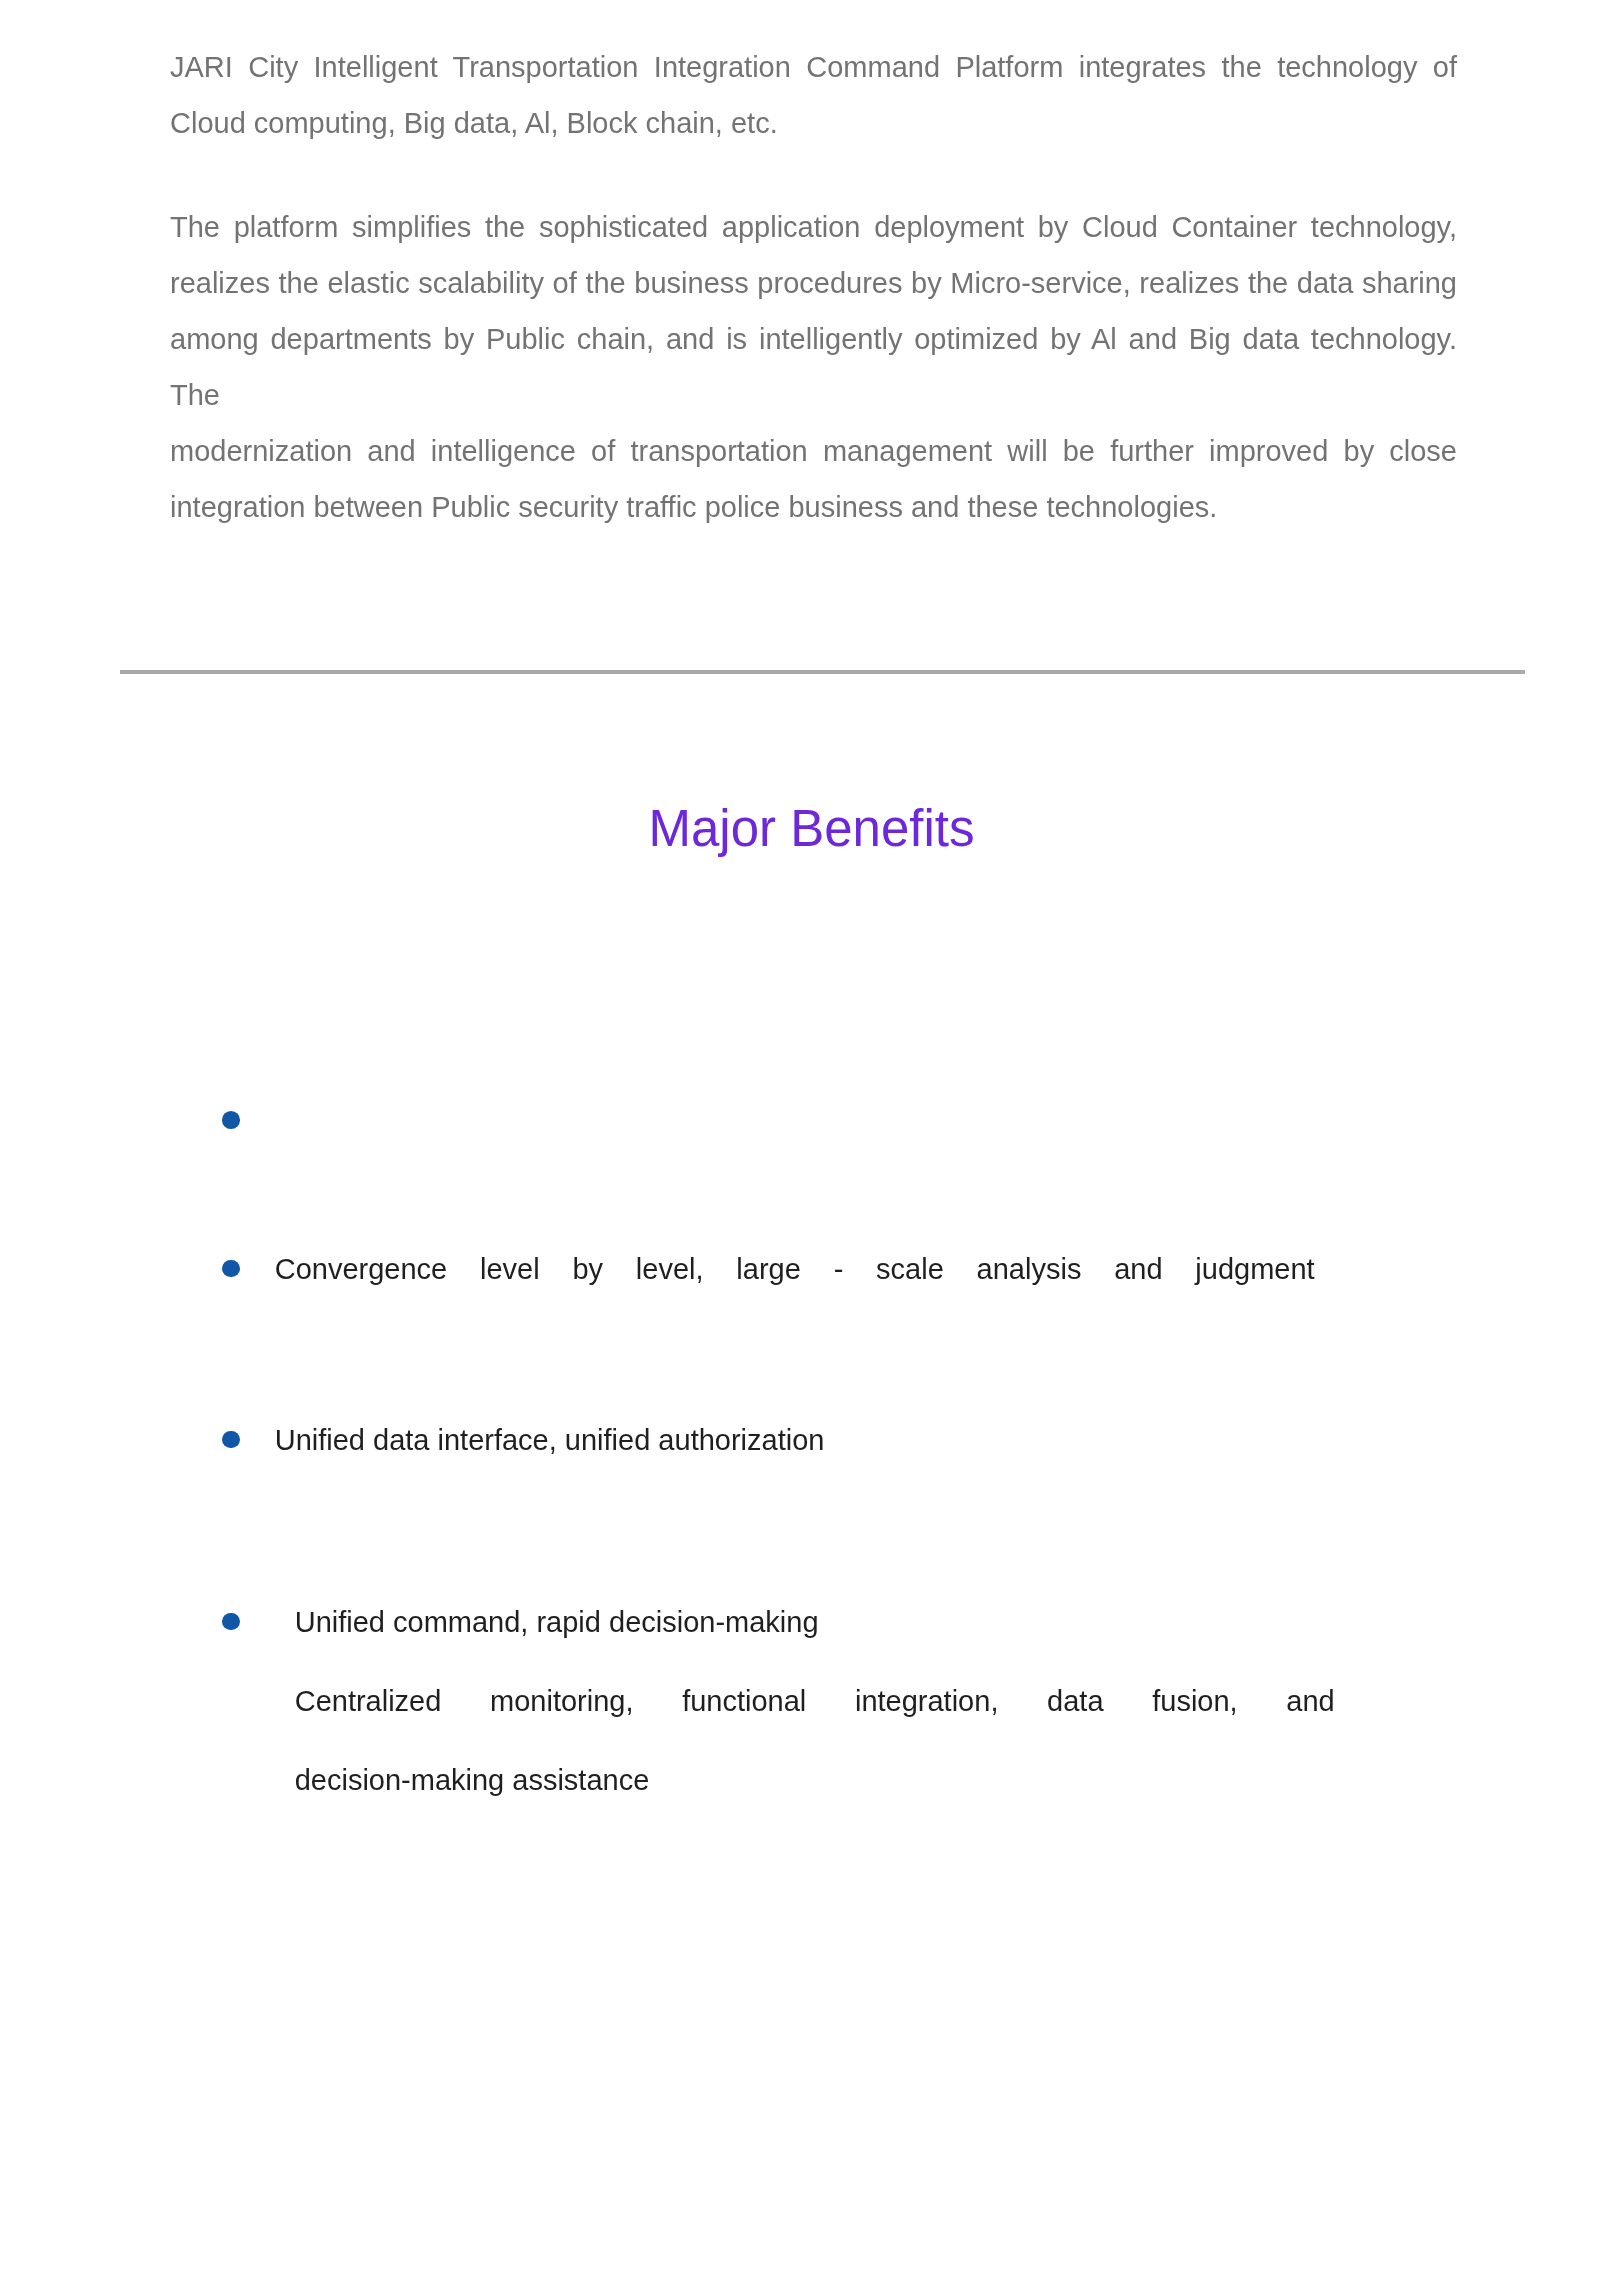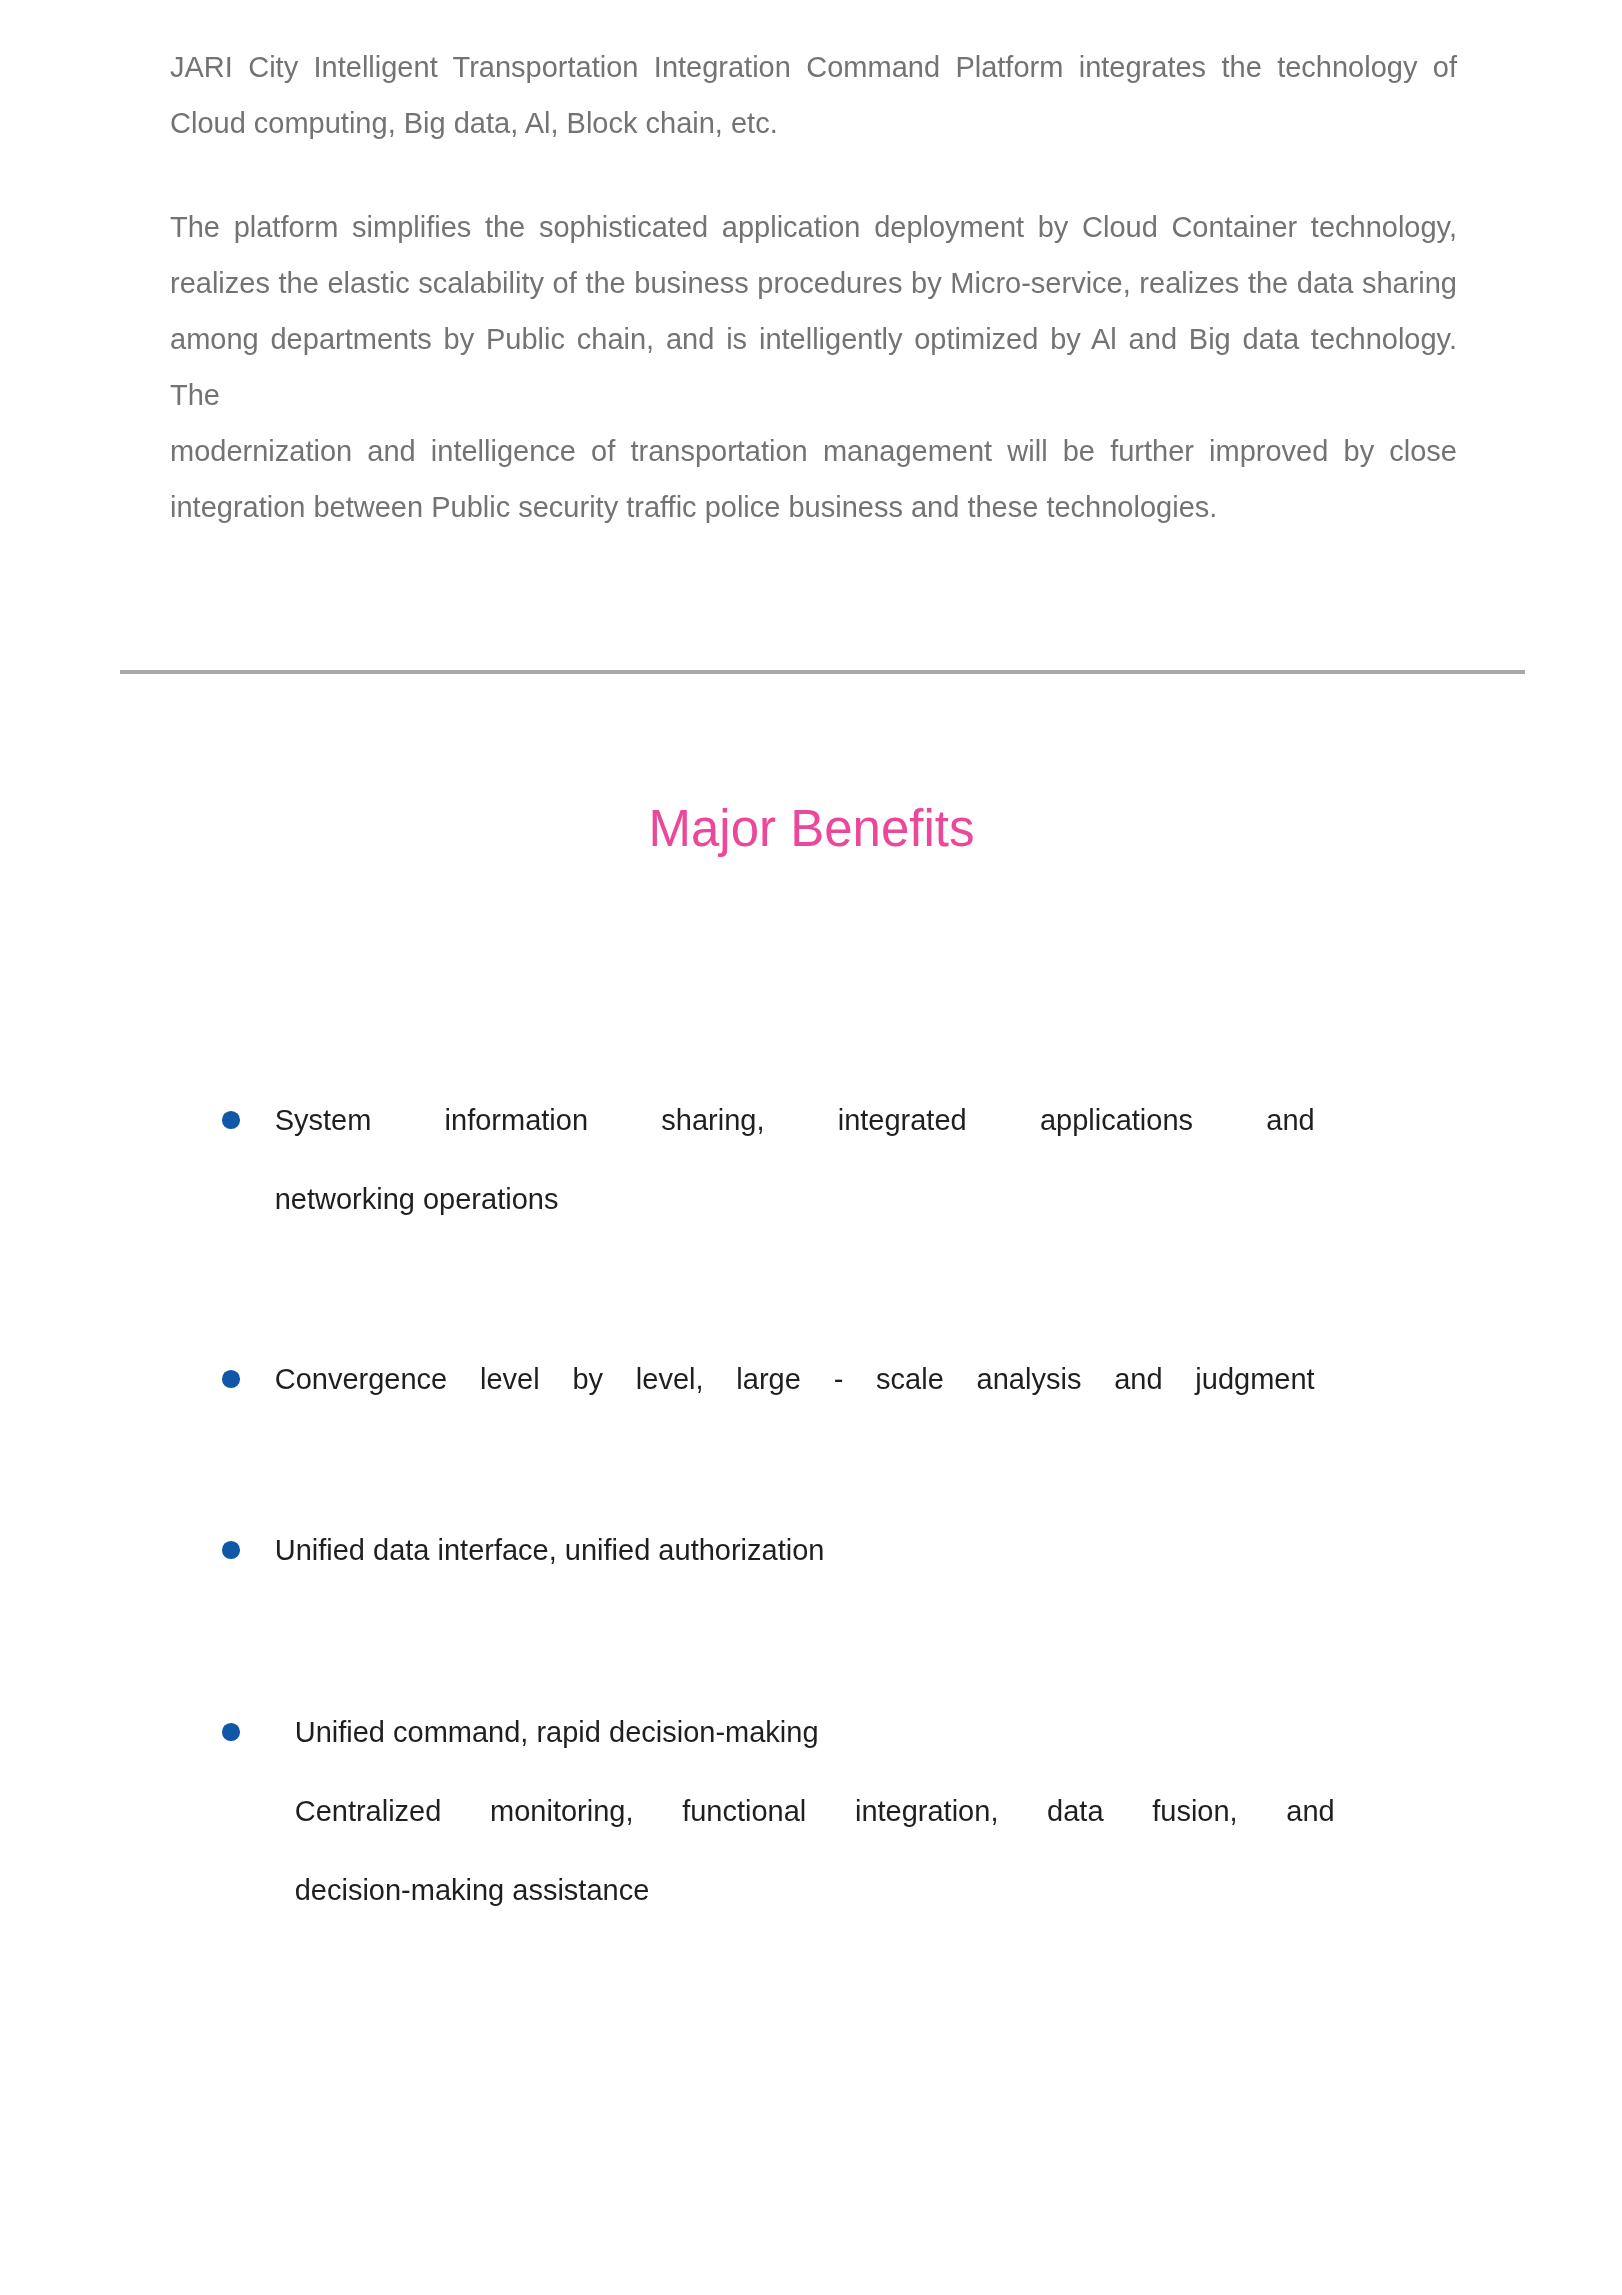--- a/index.html
+++ b/index.html
@@ -34,21 +34,21 @@
     width: 1405px;
     height: 3.9px;
     background: #a8a8a8;
   }
   .section-heading {
     margin-top: 119px;
     width: 100%;
     text-align: center;
     font-size: 51px;
     line-height: 72px;
-    color: #ec4899;
+    color: #6d28d9;
     font-weight: 400;
   }
   .bullet-list { margin-top: 216px; }
   .bullet-item { display: flex; align-items: flex-start; }
   .bullet-item.m1 { margin-top: 101px; }
   .bullet-item.m2 { margin-top: 92px; }
   .bullet-item.m3 { margin-top: 103px; gap: 20px; }
   .bullet-dot {
     flex: none;
     margin-left: 222px;
@@ -83,24 +83,20 @@
 </div>
 
 <div class="divider"></div>
 
 <div class="section-heading">Major Benefits</div>
 
 <div class="bullet-list">
 
   <div class="bullet-item">
     <span class="bullet-dot"></span>
-    <div class="bullet-text">
-      <div class="line stretch">System information sharing, integrated applications and</div>
-      <div class="line">networking operations</div>
-    </div>
   </div>
 
   <div class="bullet-item m1">
     <span class="bullet-dot"></span>
     <div class="bullet-text">
       <div class="line stretch">Convergence level by level, large - scale analysis and judgment</div>
     </div>
   </div>
 
   <div class="bullet-item m2">

